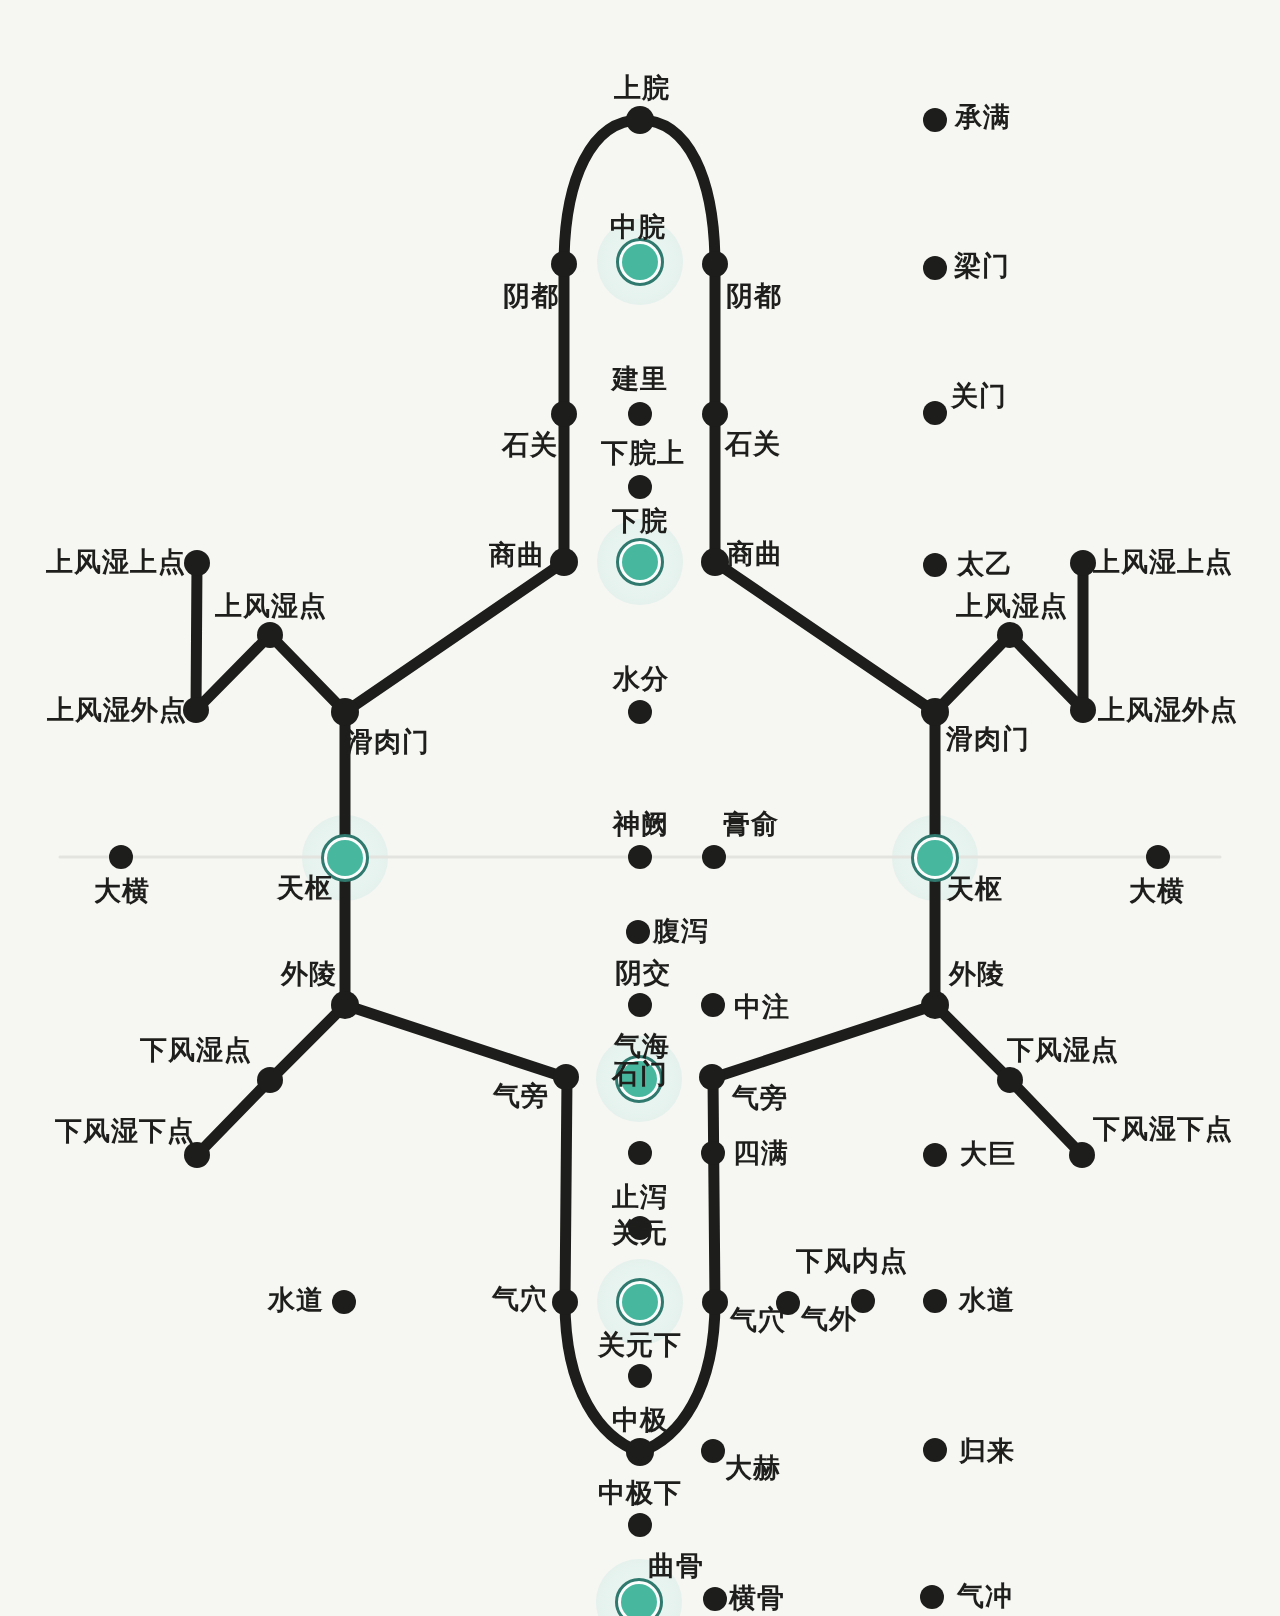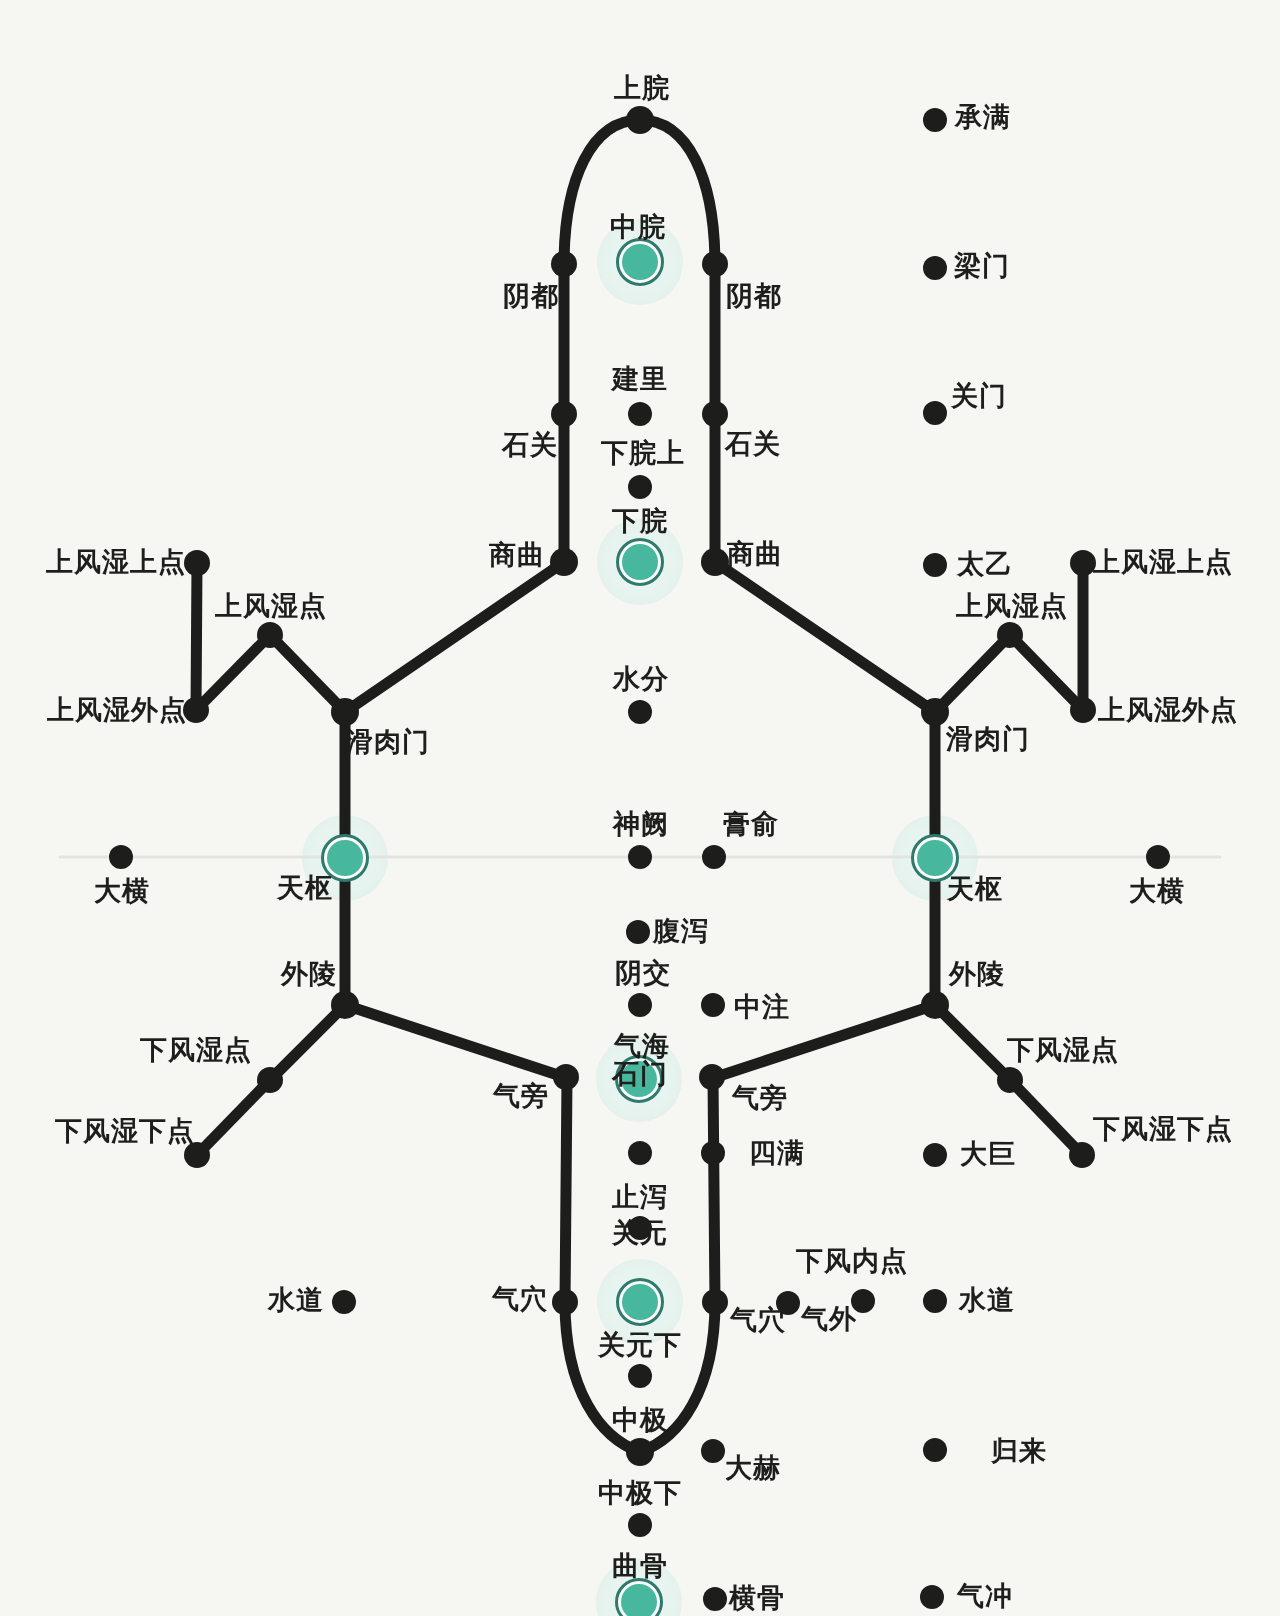--- a/index.html
+++ b/index.html
@@ -158,21 +158,21 @@
       <div class="dot" title="横骨" style="left: 715px; top: 1599px; width: 24px; height: 24px;"></div>
       <div class="dot" title="气冲" style="left: 932px; top: 1597px; width: 24px; height: 24px;"></div>
     </div>
   <div class="layer" id="labels-layer">
       <div class="lbl" style="left: 638px; top: 227px;">中脘</div>
       <div class="lbl" style="left: 640px; top: 521px;">下脘</div>
       <div class="lbl" style="left: 305px; top: 888px;">天枢</div>
       <div class="lbl" style="left: 975px; top: 889px;">天枢</div>
       <div class="lbl" style="left: 642px; top: 1046px;">气海</div>
       <div class="lbl" style="left: 640px; top: 1233px;">关元</div>
-      <div class="lbl" style="left: 640px; top: 1566px;">曲骨</div>
+      <div class="lbl" style="left: 676px; top: 1566px;">曲骨</div>
       <div class="lbl" style="left: 642px; top: 88px;">上脘</div>
       <div class="lbl" style="left: 531px; top: 296px;">阴都</div>
       <div class="lbl" style="left: 754px; top: 296px;">阴都</div>
       <div class="lbl" style="left: 530px; top: 445px;">石关</div>
       <div class="lbl" style="left: 753px; top: 444px;">石关</div>
       <div class="lbl" style="left: 640px; top: 379px;">建里</div>
       <div class="lbl" style="left: 643px; top: 453px;">下脘上</div>
       <div class="lbl" style="left: 517px; top: 555px;">商曲</div>
       <div class="lbl" style="left: 755px; top: 554px;">商曲</div>
       <div class="lbl" style="left: 983px; top: 117px;">承满</div>
@@ -197,30 +197,30 @@
       <div class="lbl" style="left: 762px; top: 1007px;">中注</div>
       <div class="lbl" style="left: 309px; top: 974px;">外陵</div>
       <div class="lbl" style="left: 977px; top: 974px;">外陵</div>
       <div class="lbl" style="left: 196px; top: 1050px;">下风湿点</div>
       <div class="lbl" style="left: 125px; top: 1131px;">下风湿下点</div>
       <div class="lbl" style="left: 1063px; top: 1050px;">下风湿点</div>
       <div class="lbl" style="left: 1163px; top: 1129px;">下风湿下点</div>
       <div class="lbl" style="left: 521px; top: 1096px;">气旁</div>
       <div class="lbl" style="left: 760px; top: 1098px;">气旁</div>
       <div class="lbl" style="left: 640px; top: 1074px;">石门</div>
-      <div class="lbl" style="left: 777px; top: 1153px; text-align: center;">四满</div>
+      <div class="lbl" style="left: 761px; top: 1153px; text-align: center;">四满</div>
       <div class="lbl" style="left: 988px; top: 1154px;">大巨</div>
       <div class="lbl" style="left: 640px; top: 1197px;">止泻</div>
       <div class="lbl" style="left: 520px; top: 1299px;">气穴</div>
       <div class="lbl" style="left: 758px; top: 1320px;">气穴</div>
       <div class="lbl" style="left: 829px; top: 1319px;">气外</div>
       <div class="lbl" style="left: 852px; top: 1261px;">下风内点</div>
       <div class="lbl" style="left: 296px; top: 1300px;">水道</div>
       <div class="lbl" style="left: 987px; top: 1300px;">水道</div>
       <div class="lbl" style="left: 640px; top: 1345px;">关元下</div>
       <div class="lbl" style="left: 640px; top: 1420px; font-family: Liberation Serif, serif;">中极</div>
       <div class="lbl" style="left: 753px; top: 1468px;">大赫</div>
-      <div class="lbl" style="left: 987px; top: 1451px; margin-left: 32px;">归来</div>
+      <div class="lbl" style="left: 987px; top: 1451px;">归来</div>
       <div class="lbl" style="left: 640px; top: 1493px;">中极下</div>
       <div class="lbl" style="left: 757px; top: 1598px;">横骨</div>
       <div class="lbl" style="left: 985px; top: 1596px;">气冲</div>
     </div>
 </div>
 
 </body></html>

